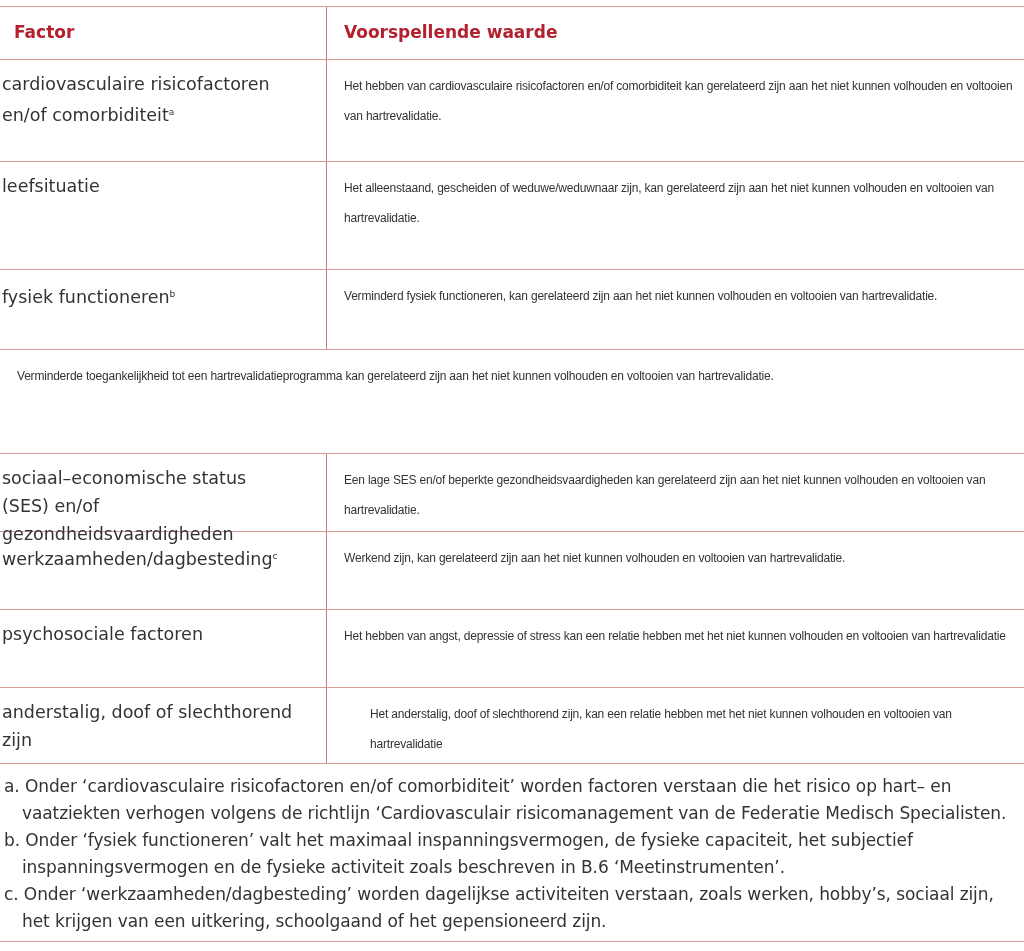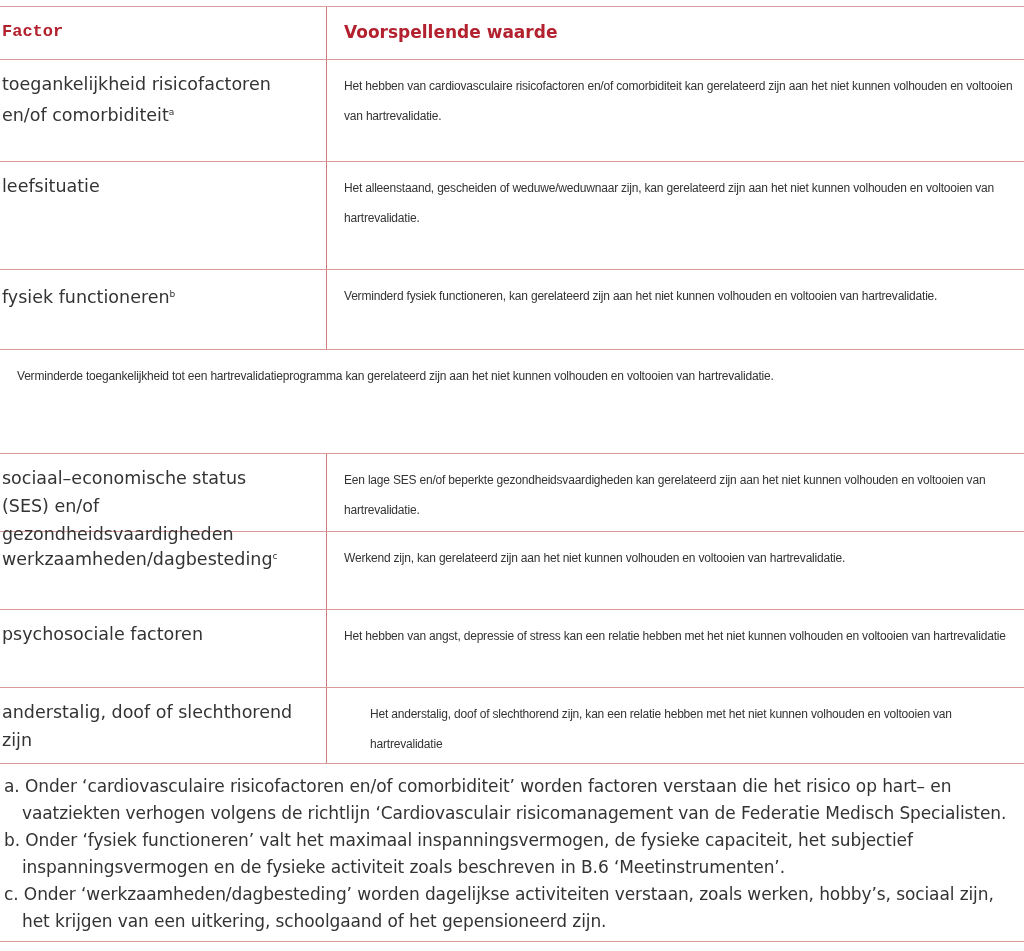--- a/index.html
+++ b/index.html
@@ -3,38 +3,38 @@
 <meta charset="utf-8">
 <style>
   html, body { margin:0; padding:0; background:#ffffff; }
   body { width:1024px; height:951px; position:relative; overflow:hidden;
          font-family:"DejaVu Sans", sans-serif; color:#333333; }
   .tbl { position:absolute; left:0; top:6px; width:1024px; border-top:1px solid #d9a0a0; }
   .row { display:flex; border-bottom:1.5px solid #d99a9a; box-sizing:border-box; }
   .c1 { width:327px; box-sizing:border-box; padding:0 0 0 2px; border-right:1px solid #cf7a7a; }
   .c2 { flex:1; box-sizing:border-box; padding:0 0 0 17px; }
   .hdr .cell { color:#b3202e; font-weight:bold; font-size:17px; padding-top:15px; height:52px; box-sizing:border-box; }
-  .hdr .c1 { padding-left:2px;font-family:Liberation Mono, monospace; }
+  .hdr .c1 { padding-left:14px; }
   .body .cell { font-size:17.5px; line-height:28px; padding-top:10px; letter-spacing:0px; }
   .c2 .txt { font-family:"Liberation Sans", sans-serif; font-size:12px; letter-spacing:-0.2px; }
   sup { font-size:9px; vertical-align:6px; }
   .foot { position:absolute; left:0; top:773px; width:1024px; height:169px; border-bottom:1.5px solid #d99a9a; box-sizing:border-box; }
   .fn { font-size:17px; line-height:27px; padding-left:22px; text-indent:-18px; margin-left:0; color:#333; font-family:"DejaVu Sans", sans-serif; letter-spacing:-0.1px; }
 </style>
 </head>
 <body>
 
 <div class="tbl">
   <div class="row hdr">
     <div class="cell c1">Factor</div>
     <div class="cell c2">Voorspellende waarde</div>
   </div>
   <div id="rows">
       <div class="row body" style="height: 102px;">
-        <div class="cell c1" style="padding-right: 30px;"><span style="display: inline;">toegankelijkheid risicofactoren en/of comorbiditeit</span><sup>a</sup></div>
+        <div class="cell c1" style="padding-right: 30px;"><span style="display: inline;">cardiovasculaire risicofactoren en/of comorbiditeit</span><sup>a</sup></div>
         <div class="cell c2"><span class="txt">Het hebben van cardiovasculaire risicofactoren en/of comorbiditeit kan gerelateerd zijn aan het niet kunnen volhouden en voltooien van hartrevalidatie.</span></div>
       </div>
       <div class="row body" style="height: 108px;">
         <div class="cell c1" style="padding-right: 30px;"><span style="display: inline;">leefsituatie</span></div>
         <div class="cell c2"><span class="txt">Het alleenstaand, gescheiden of weduwe/weduwnaar zijn, kan gerelateerd zijn aan het niet kunnen volhouden en voltooien van hartrevalidatie.</span></div>
       </div>
       <div class="row body" style="height: 80px;">
         <div class="cell c1" style="padding-right: 30px;"><span style="display: inline;">fysiek functioneren</span><sup>b</sup></div>
         <div class="cell c2"><span class="txt">Verminderd fysiek functioneren, kan gerelateerd zijn aan het niet kunnen volhouden en voltooien van hartrevalidatie.</span></div>
       </div>

